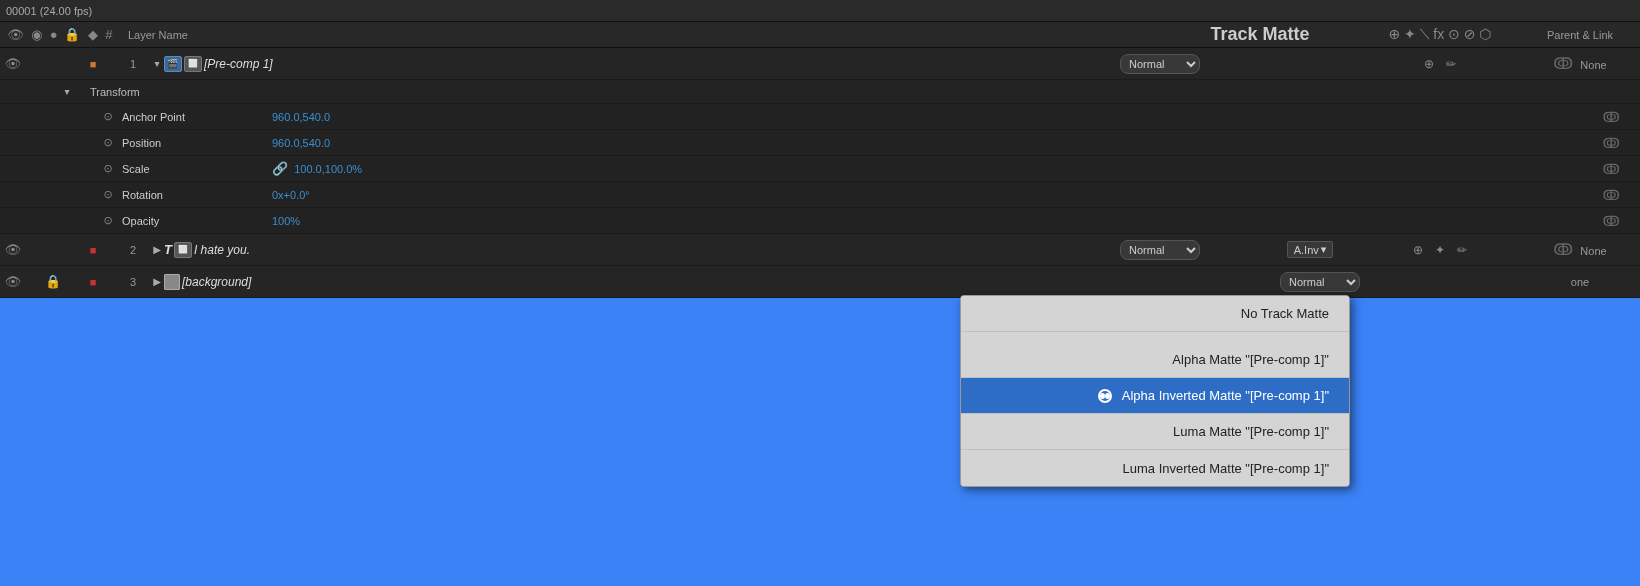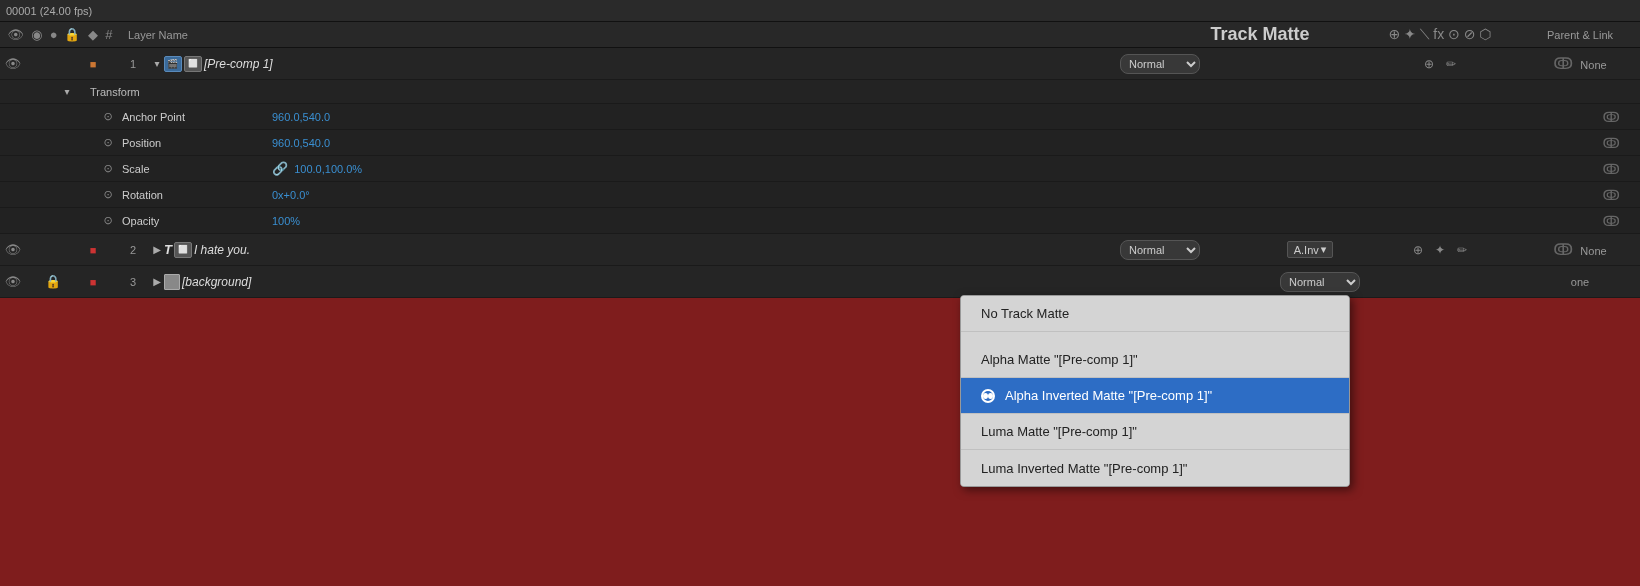--- a/index.html
+++ b/index.html
@@ -9,21 +9,21 @@
       font-size: 12px;
       color: #cccccc;
       width: 1640px;
       height: 586px;
       overflow: hidden;
     }
 
     .timeline-panel {
       width: 1640px;
       height: 586px;
-      background: #7f1d1d;
+      background: #3b82f6;
       position: relative;
     }
 
     
     .top-bar {
       background: #2a2a2a;
       height: 22px;
       display: flex;
       align-items: center;
       padding: 0 6px;
@@ -198,20 +198,21 @@
 
     .dropdown-item {
       height: 36px;
       display: flex; align-items: center;
       padding: 0 20px;
       font-size: 13px;
       color: #222;
       cursor: pointer;
       background: #d4d4d4;
       border-bottom: 1px solid #c0c0c0;
+      justify-content: flex-end;
     }
     .dropdown-item:last-child { border-bottom: none; }
     .dropdown-item.active {
       background: #2d6dc5;
       color: #fff;
     }
     .dropdown-item .radio-dot {
       width: 14px; height: 14px;
       border-radius: 50%;
       border: 2px solid #555;

